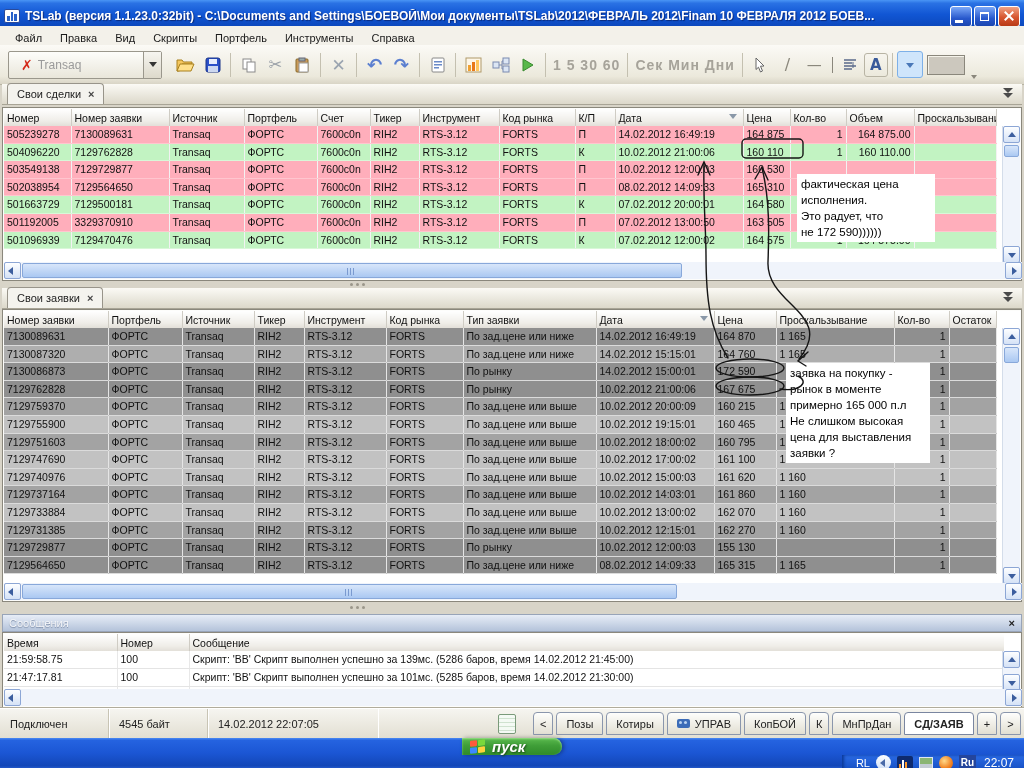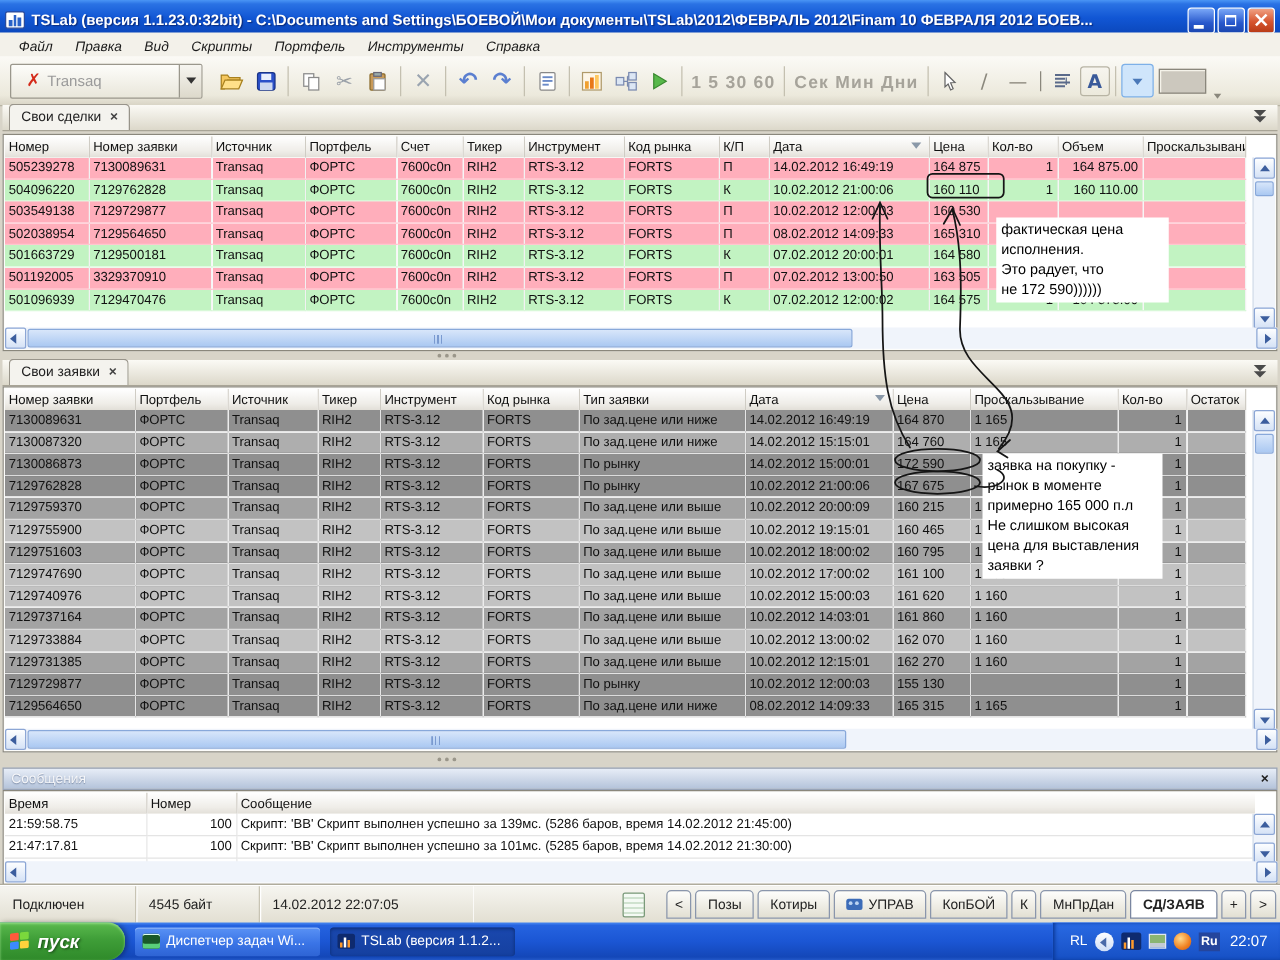--- a/index.html
+++ b/index.html
@@ -18,21 +18,21 @@
   .wbtn{width:20px;height:19px;border:1px solid #fff;border-radius:3px;position:relative;
     background:linear-gradient(180deg,#7aa8f8,#2858cc 60%,#1a46b0);}
   .wbtn.close{background:linear-gradient(180deg,#f0a284,#d6552f 55%,#b83a16);}
   .wbtn.minimize::after{content:"";position:absolute;left:4px;bottom:3px;width:8px;height:3px;background:#fff;}
   .wbtn.restore::after{content:"";position:absolute;left:5px;top:5px;width:7px;height:6px;
     border:1px solid #fff;border-top-width:2px;}
   .wbtn.close::before,.wbtn.close::after{content:"";position:absolute;left:9px;top:3px;width:2px;height:12px;background:#fff;}
   .wbtn.close::before{transform:rotate(45deg);} .wbtn.close::after{transform:rotate(-45deg);}
   
   .menubar{position:absolute;left:0;top:26px;width:1024px;height:25px;background:#f3f1ea;
-    display:flex;align-items:center;padding-left:6px;box-sizing:border-box;border-bottom:1px solid #e0ddd2;font-style:italic;}
+    display:flex;align-items:center;padding-left:6px;box-sizing:border-box;border-bottom:1px solid #e0ddd2;}
   .menu-item{padding:2px 9px;color:#1a1a1a;}
   .toolbar{position:absolute;left:0;top:45px;width:1024px;height:40px;
     background:linear-gradient(180deg,#fbfaf6,#ece9dc 80%,#d9d5c6);
     display:flex;align-items:center;padding-left:8px;box-sizing:border-box;border-bottom:1px solid #b8b4a4;}
   .tsep{width:1px;height:24px;background:#c4c0b0;margin:0 4px;}
   .combo{display:flex;align-items:center;height:26px;border:1px solid #9a978c;border-radius:2px;
     background:linear-gradient(180deg,#fdfdfa,#e9e6da);margin-right:10px;}
   .combo .cmain{display:flex;align-items:center;gap:5px;padding:0 12px;width:110px;}
   .combo .cx{color:#d42a1a;font-weight:bold;font-size:14px;}
   .combo .clabel{color:#9a9a9a;font-size:12px;}
@@ -72,21 +72,21 @@
   #orders-body tr.sh-medium td{background:#aeaeae;}
   #orders-body tr.sh-la td{background:#a3a3a3;}
   #orders-body tr.sh-lb td{background:#c2c2c2;}
   #orders-table td:nth-child(11){text-align:right;}
   
   .msg-title{position:absolute;left:2px;top:614px;width:1020px;height:18px;
     background:linear-gradient(180deg,#e7edf7,#b4c3da);border:1px solid #98a4b8;box-sizing:border-box;
     display:flex;align-items:center;justify-content:space-between;padding:0 6px;color:#f5f6f9;text-shadow:0 1px 1px #7a8aa5;}
   .msg-title .close-x{color:#222;text-shadow:none;font-weight:bold;}
   #msg-table{width:1000px;}
-  #msg-table td:nth-child(2){text-align:right;}
+  #msg-table td:nth-child(2){}
   #msg-body tr td{background:#fff;border-bottom:1px solid #e4e4e4;border-right:1px solid #e8e8e8;height:17px;line-height:17px;}
   
   .sb-v{position:absolute;width:17px;background:#f0f4fb;border-left:1px solid #d4ddea;}
   .sb-h{position:absolute;height:17px;background:#f0f4fb;display:flex;align-items:center;}
   .sb-btn{width:17px;height:17px;background:linear-gradient(180deg,#fdfeff,#d5e2f6);border:1px solid #8fa;
     border:1px solid #8ca6d5;border-radius:2px;box-sizing:border-box;position:relative;}
   .sb-btn::after{content:"";position:absolute;border:4px solid transparent;}
   .sb-btn.up::after{left:4px;top:5px;border-bottom:5px solid #3c5e9e;border-top:none;}
   .sb-btn.down::after{left:4px;top:6px;border-top:5px solid #3c5e9e;border-bottom:none;}
   .sb-btn.left::after{left:3px;top:4px;border-right:5px solid #3c5e9e;border-left:none;}
@@ -111,21 +111,21 @@
     background:repeating-linear-gradient(180deg,#f4faf4 0 3px,#cfe2cf 3px 4px);}
   .stab{height:21px;display:flex;align-items:center;gap:5px;padding:0 9px;margin-left:3px;
     background:linear-gradient(180deg,#fefefc,#e2dfd2);border:1px solid #8a96ac;border-radius:4px 4px 0 0;color:#222;}
   .stab.active{background:#fff;font-weight:bold;border-color:#7a86a0;}
   .stab.small{padding:0 6px;}
   .cam-icon{width:13px;height:9px;background:#3c6cb8;border-radius:2px;position:relative;}
   .cam-icon::after{content:"";position:absolute;left:2px;top:2px;width:3px;height:3px;background:#bcd4f2;border-radius:50%;box-shadow:5px 0 0 #bcd4f2;}
   
   .taskbar{position:absolute;left:0;top:738px;width:1024px;height:30px;
     background:linear-gradient(180deg,#4a8af2 0%,#2563e0 8%,#1b56d4 50%,#1347b8 92%,#2358c8 100%);
-    display:flex;align-items:center;}
+    display:flex;align-items:center;flex-direction:column;}
   .start-btn{height:30px;width:100px;border-radius:0 14px 14px 0;display:flex;align-items:center;gap:6px;padding-left:8px;box-sizing:border-box;
     background:linear-gradient(180deg,#5bba4e 0%,#3f9e38 45%,#2f8a2a 100%);box-shadow:inset 0 1px 2px #9ae08a, 2px 0 4px rgba(0,0,0,.35);}
   .start-btn span{color:#fff;font-weight:bold;font-style:italic;font-size:15px;text-shadow:1px 1px 2px #1a4a18;}
   .winflag{width:16px;height:14px;display:grid;grid-template-columns:7px 7px;grid-template-rows:6px 6px;gap:1px;transform:skewY(-6deg);}
   .winflag i{border-radius:1px;}
   .winflag i:nth-child(1){background:#ff5a3c;} .winflag i:nth-child(2){background:#7ad83c;}
   .winflag i:nth-child(3){background:#3c8aff;} .winflag i:nth-child(4){background:#ffd23c;}
   .task-btn{height:23px;width:148px;margin-left:8px;border-radius:3px;display:flex;align-items:center;gap:5px;padding:0 6px;box-sizing:border-box;
     background:linear-gradient(180deg,#5a92f5,#3a74e6 55%,#2e64d4);box-shadow:inset 0 1px 0 #8ab2f8;color:#fff;font-size:11px;
     white-space:nowrap;overflow:hidden;}

